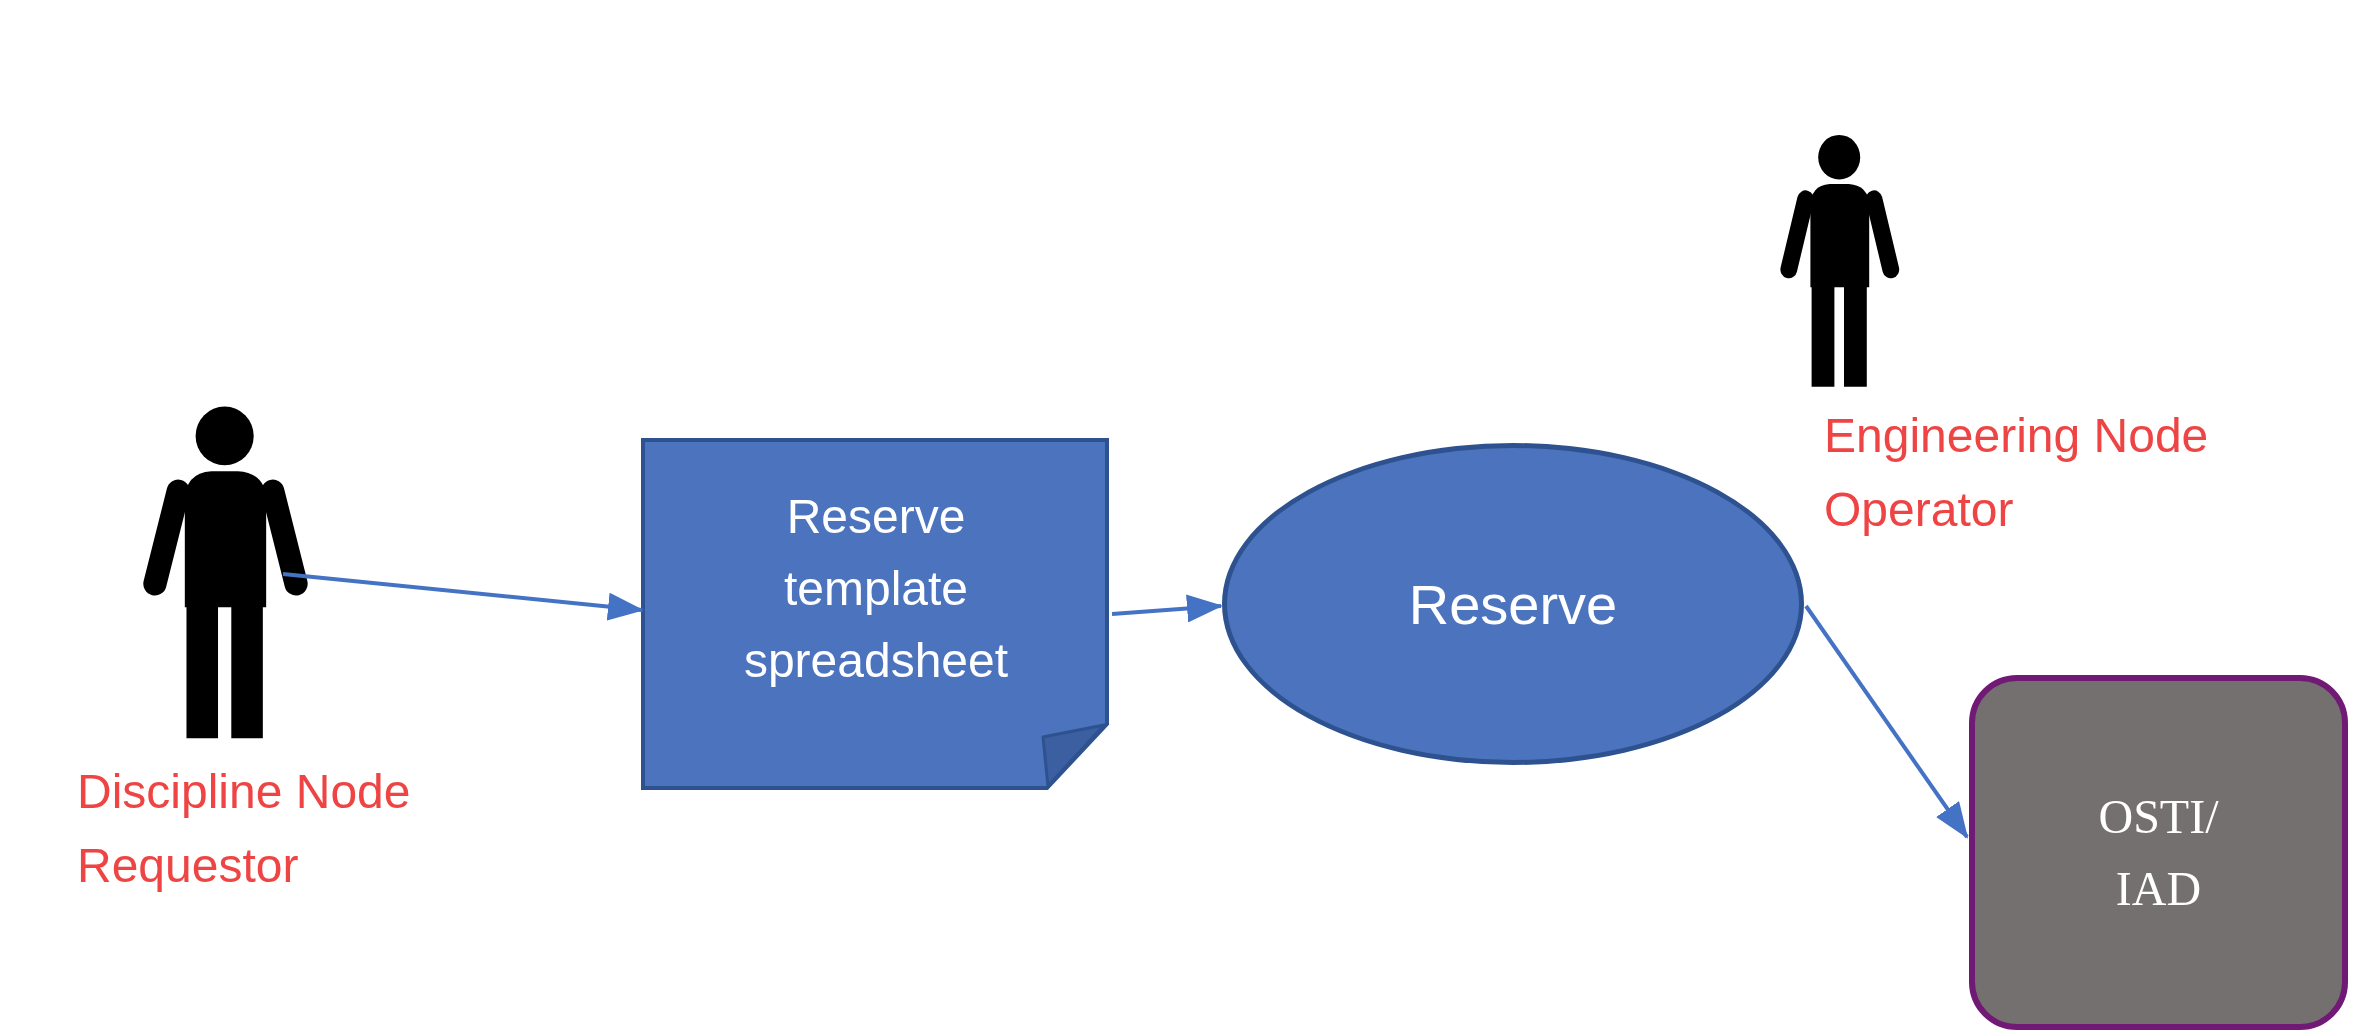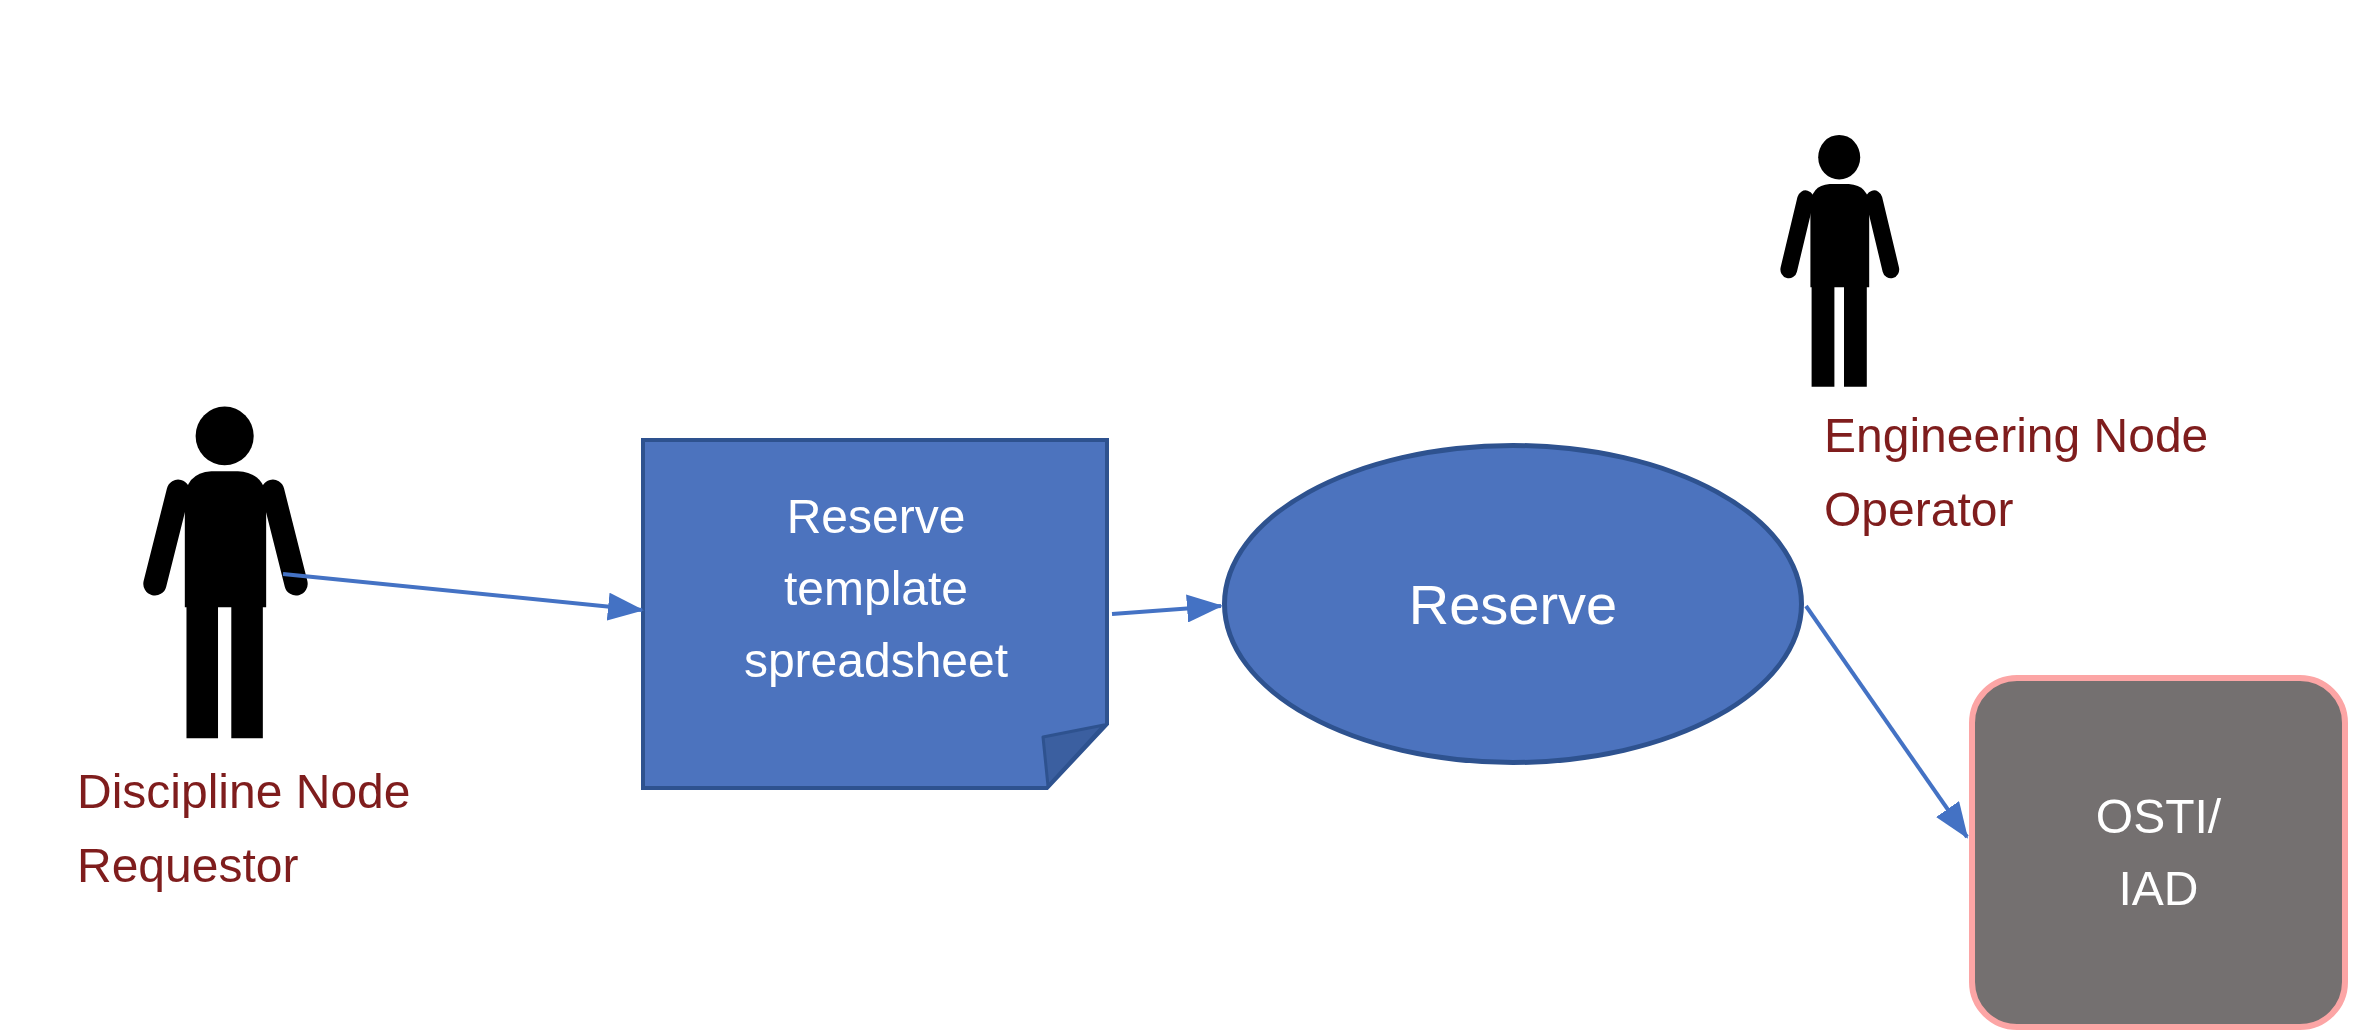--- a/index.html
+++ b/index.html
@@ -20,21 +20,21 @@
   .person { position: absolute; overflow: visible; }
   .person .head, .person .torso { fill: #000000; }
   .person .arm  { stroke: #000000; stroke-width: 14; stroke-linecap: round; }
   .person .leg  { stroke: #000000; stroke-width: 19; stroke-linecap: butt; }
 
   
   .actor-label {
     position: absolute;
     font-size: 48px;
     line-height: 74px;
-    color: #7f1d1d;
+    color: #ef4444;
     white-space: pre-line;
     text-align: left;
   }
 
   
   .shape-svg { position: absolute; overflow: visible; }
   .doc-body { stroke: #2E528F; stroke-width: 4; stroke-linejoin: miter; }
   .doc-fold { stroke: #2E528F; stroke-width: 3; stroke-linejoin: round; }
 
   
@@ -67,25 +67,26 @@
     font-size: 56px;
     white-space: pre-line;
     text-align: center;
   }
 
   
   .rounded-node {
     position: absolute;
     border-radius: 48px;
     background: #747070;
-    border: 6px solid #fca5a5;
+    border: 6px solid #701a75;
     display: flex;
     align-items: center;
     justify-content: center;
     box-sizing: border-box;
+    font-family: Liberation Serif, serif;
   }
   .rounded-node .shape-text {
     color: #ffffff;
     font-size: 48px;
     line-height: 72px;
     white-space: pre-line;
     text-align: center;
   }
 
   

